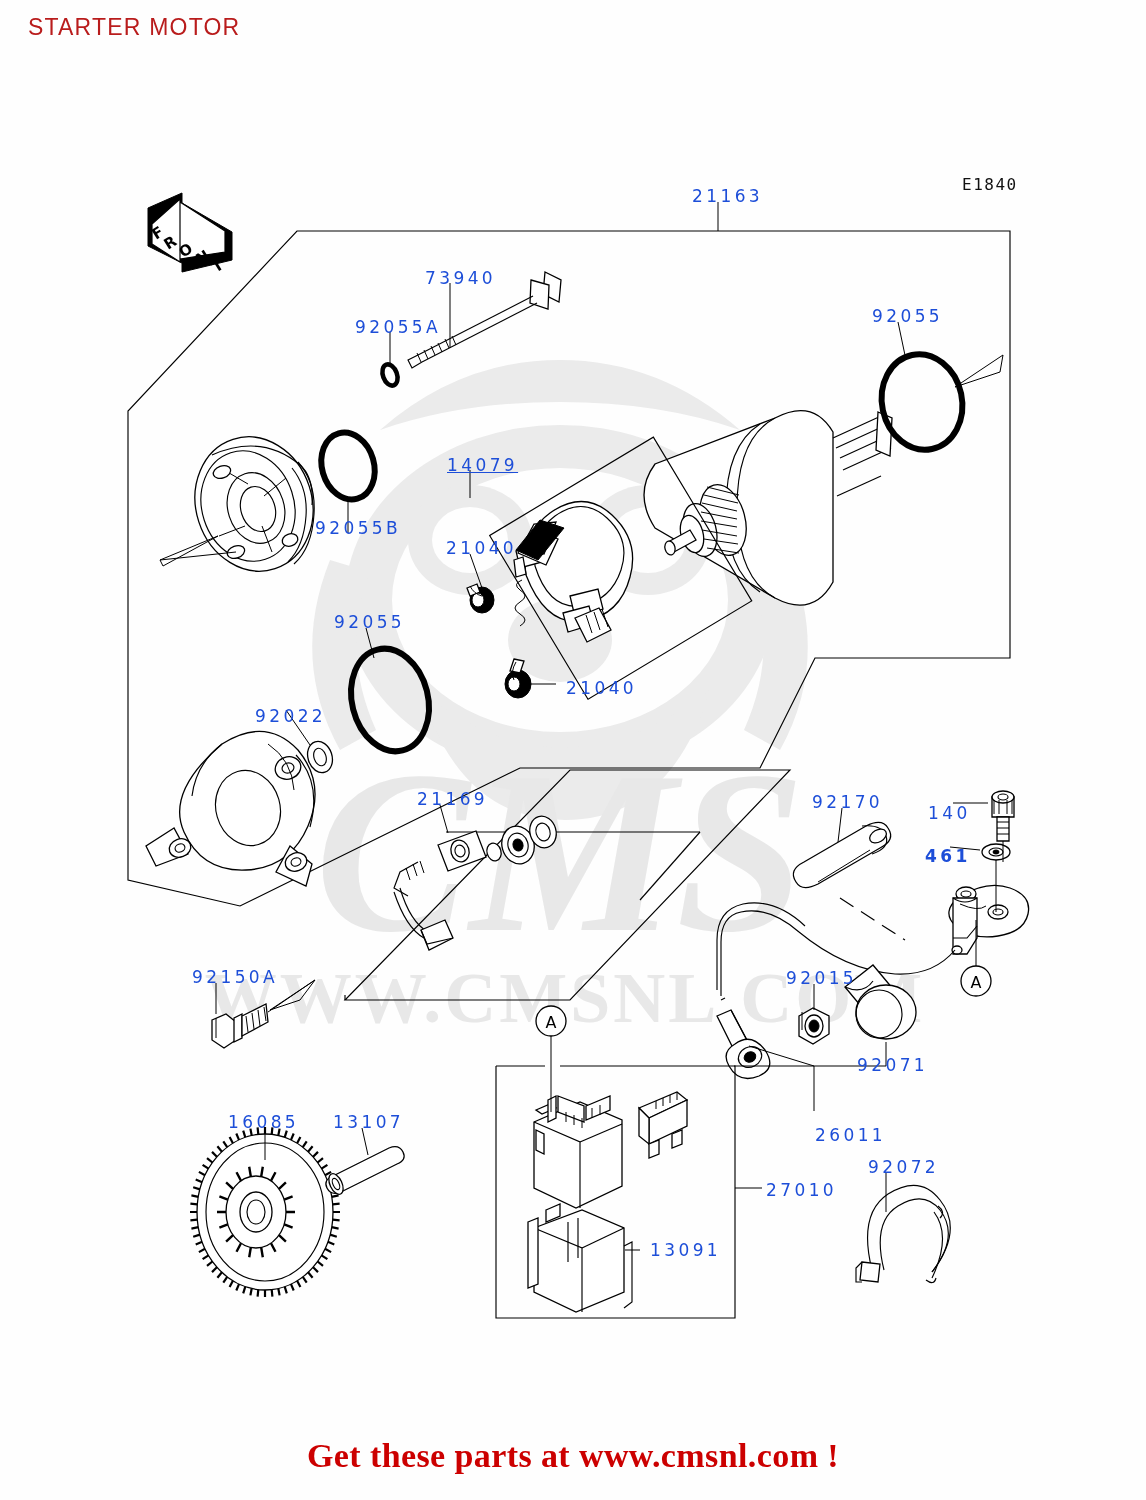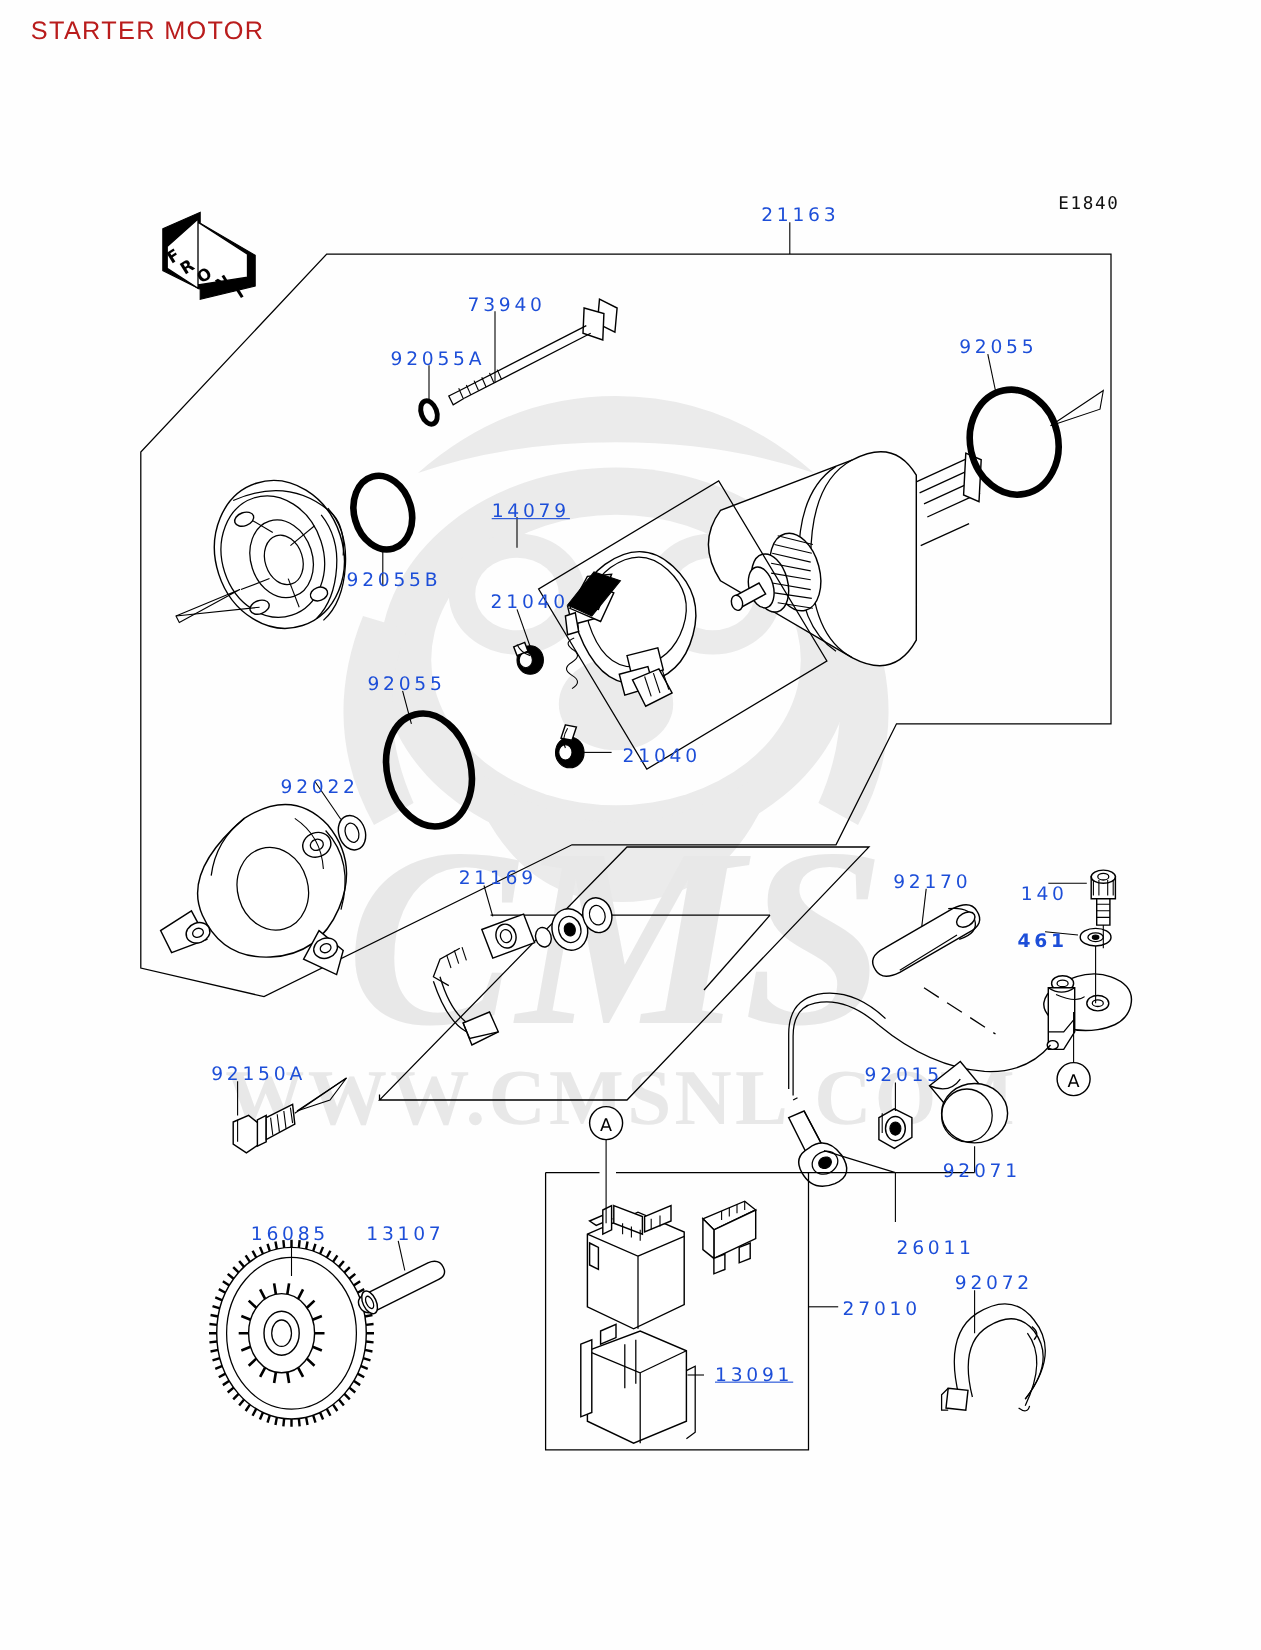--- a/index.html
+++ b/index.html
@@ -470,17 +470,18 @@
       <div class="plabel" style="left: 812px; top: 792px;">92170</div>
       <div class="plabel" style="left: 928px; top: 803px;">140</div>
       <div class="plabel" style="left: 925px; top: 846px; font-weight: bold;">461</div>
       <div class="plabel" style="left: 786px; top: 968px;">92015</div>
       <div class="plabel" style="left: 857px; top: 1055px;">92071</div>
       <div class="plabel" style="left: 815px; top: 1125px;">26011</div>
       <div class="plabel" style="left: 192px; top: 967px;">92150A</div>
       <div class="plabel" style="left: 228px; top: 1112px;">16085</div>
       <div class="plabel" style="left: 333px; top: 1112px;">13107</div>
       <div class="plabel" style="left: 766px; top: 1180px;">27010</div>
-      <div class="plabel" style="left: 650px; top: 1240px; text-decoration: underline;">13091</div>
+      <div class="plabel" style="left: 650px; top: 1240px;">13091</div>
       <div class="plabel" style="left: 868px; top: 1157px;">92072</div>
     </div>
 
+  <div id="footer">Get these parts at www.cmsnl.com !</div>
 </div>
 
 </body></html>

